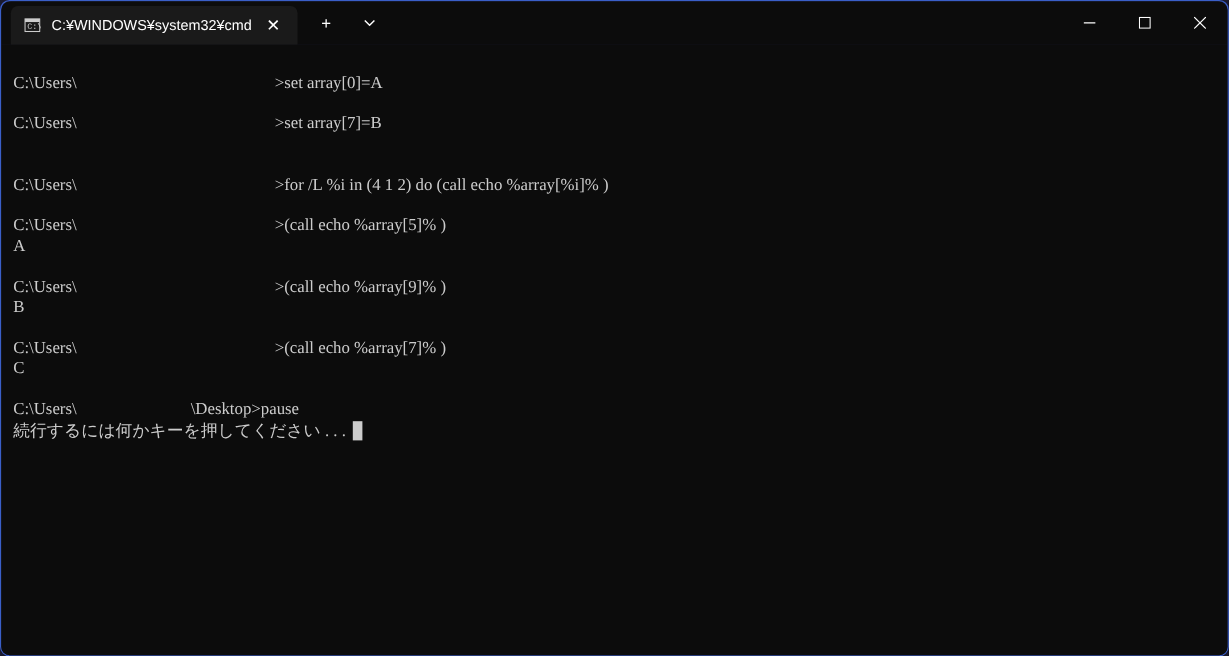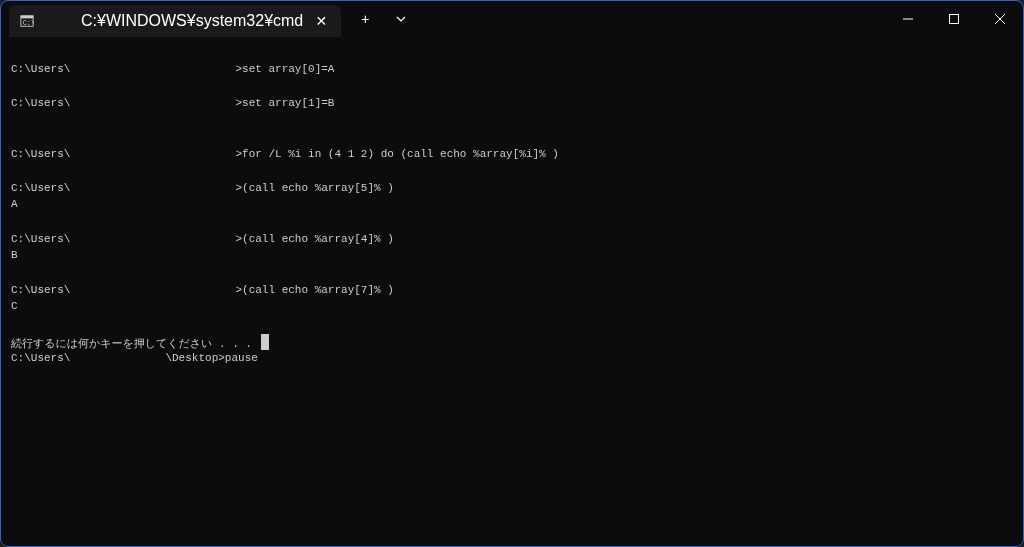--- a/index.html
+++ b/index.html
@@ -43,24 +43,23 @@
       display: flex;
       align-items: center;
       justify-content: center;
     }
     .tab-icon svg {
       width: 14px;
       height: 14px;
     }
     .tab-title {
       color: #ffffff;
-      font-size: 16px;
+      font-size: 12px;
       font-family: 'Segoe UI', sans-serif;
       white-space: nowrap;
-      margin-left: 38px;
     }
     .tab-close {
       margin-left: auto;
       color: #ffffff;
       font-size: 14px;
       width: 20px;
       height: 20px;
       display: flex;
       align-items: center;
       justify-content: center;
@@ -101,23 +100,23 @@
     }
     .win-btn svg {
       width: 10px;
       height: 10px;
     }
     .terminal-body {
       background: #0c0c0c;
       height: calc(547px - 36px);
       padding: 8px 10px;
       color: #cccccc;
-      font-size: 11px;
+      font-size: 14px;
       line-height: 1.1;
-      font-family: Liberation Mono, monospace;
+      font-family: Liberation Serif, serif;
       overflow: hidden;
     }
     .line {
       white-space: pre;
       min-height: 17px;
     }
     .redacted {
       display: inline-block;
       width: 165px;
       height: 15px;
@@ -181,29 +180,29 @@
           <line x1="10" y1="0" x2="0" y2="10" stroke="#fff" stroke-width="1"></line>
         </svg>
     </div>
   </div>
 </div>
 
 <div class="terminal-body">
   <div class="blank-line"></div>
   <div class="line"><span>C:\Users\</span><span class="redacted"></span><span>&gt;</span><span>set array[0]=A</span></div>
   <div class="blank-line"></div>
-  <div class="line"><span>C:\Users\</span><span class="redacted"></span><span>&gt;</span><span>set array[1]=B</span></div>
+  <div class="line"><span>C:\Users\</span><span class="redacted"></span><span>&gt;</span><span>set array[7]=B</span></div>
   <div class="blank-line"></div>
   <div class="blank-line"></div>
   <div class="line"><span>C:\Users\</span><span class="redacted"></span><span>&gt;</span><span>for /L %i in (4 1 2) do (call echo %array[%i]% )</span></div>
   <div class="blank-line"></div>
   <div class="line"><span>C:\Users\</span><span class="redacted"></span><span>&gt;</span><span>(call echo %array[5]% )</span></div>
   <div class="line">A</div>
   <div class="blank-line"></div>
-  <div class="line"><span>C:\Users\</span><span class="redacted"></span><span>&gt;</span><span>(call echo %array[4]% )</span></div>
+  <div class="line"><span>C:\Users\</span><span class="redacted"></span><span>&gt;</span><span>(call echo %array[9]% )</span></div>
   <div class="line">B</div>
   <div class="blank-line"></div>
   <div class="line"><span>C:\Users\</span><span class="redacted"></span><span>&gt;</span><span>(call echo %array[7]% )</span></div>
   <div class="line">C</div>
   <div class="blank-line"></div>
+  <div class="line"><span>C:\Users\</span><span class="redacted2"></span><span>\Desktop&gt;</span><span>pause</span></div>
   <div class="line"><span>続行するには何かキーを押してください . . . </span><span class="cursor"></span></div>
-  <div class="line"><span>C:\Users\</span><span class="redacted2"></span><span>\Desktop&gt;</span><span>pause</span></div>
 </div>
 
 </body></html>

